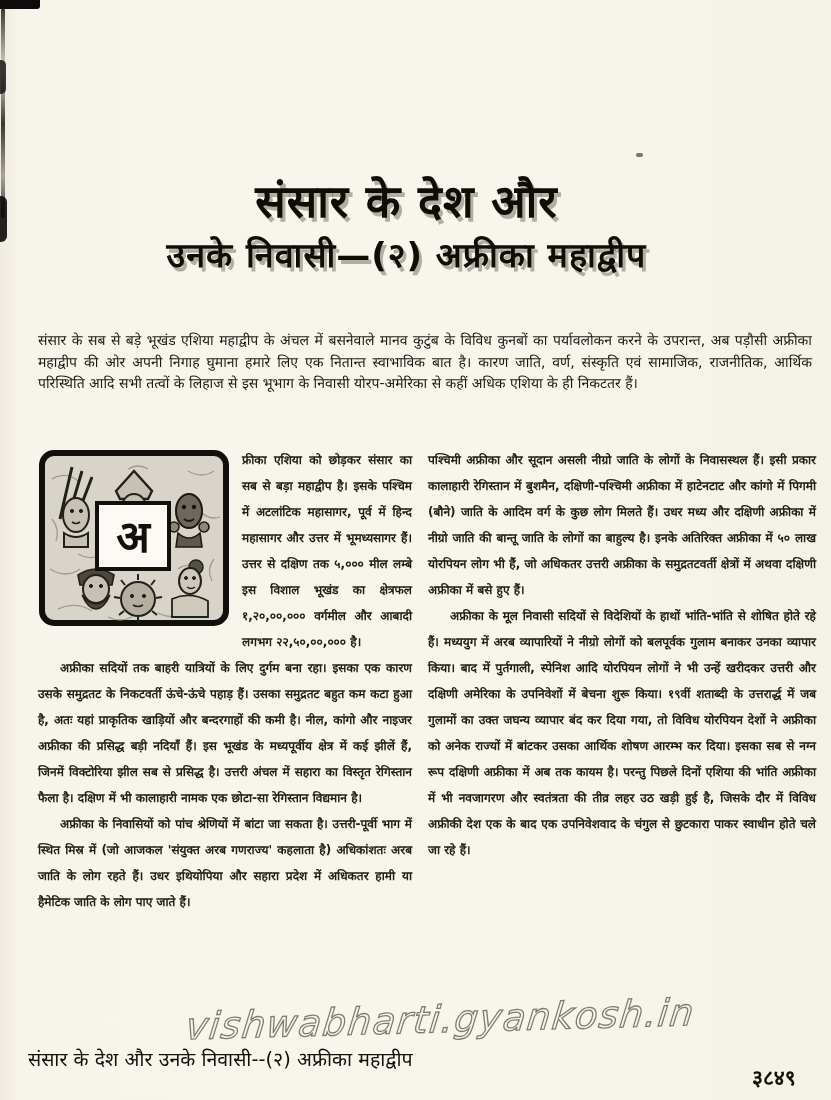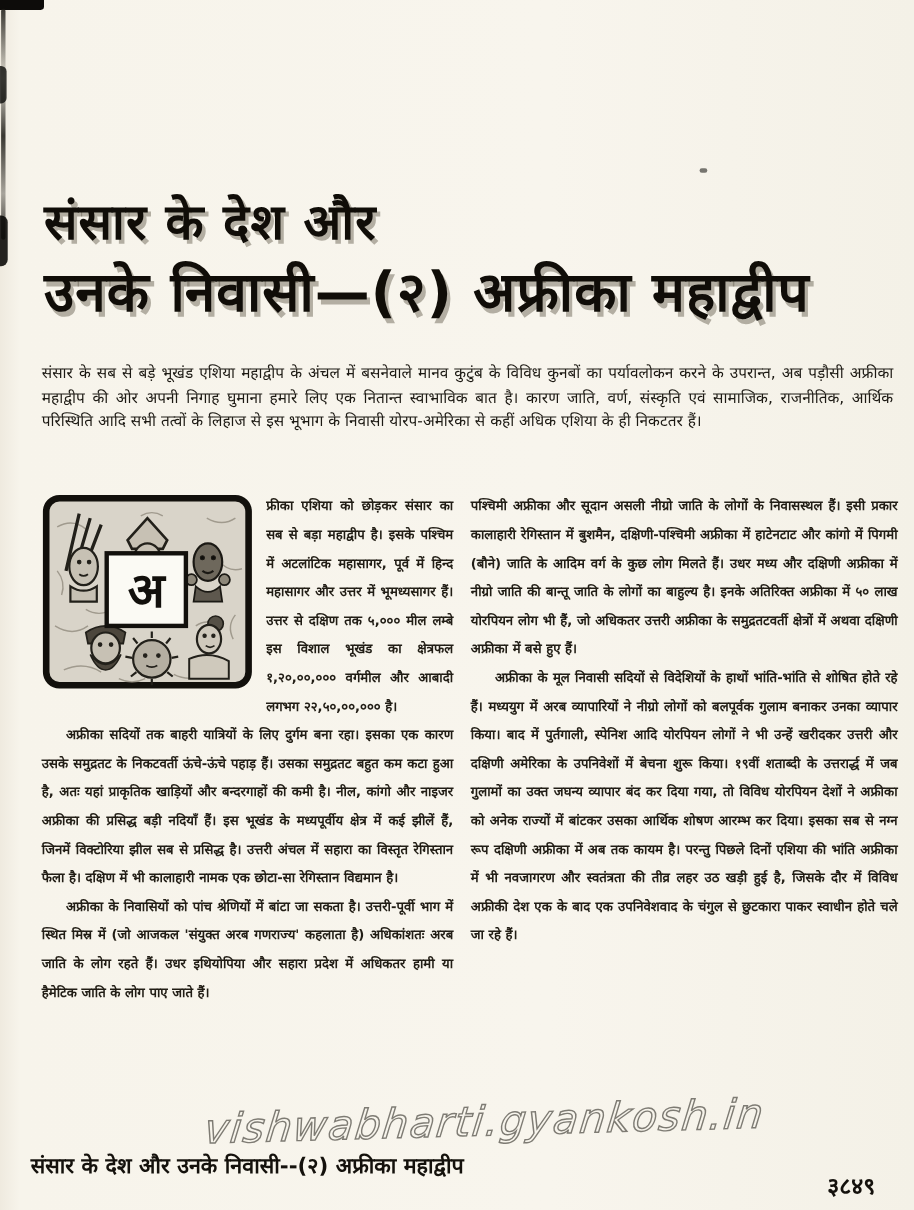--- a/index.html
+++ b/index.html
@@ -13,28 +13,28 @@
     background:linear-gradient(90deg,#efeadf 0,#f7f4eb 18px,#f8f5ed 60%,#f4f1e7 100%);}
   
   .artifact{position:absolute;background:#0d0c0a;}
   .a-top{left:0;top:0;width:40px;height:9px;border-radius:0 0 3px 0;}
   .a-strip{left:1px;top:8px;width:4px;height:210px;opacity:.85;border-radius:2px;
     background:linear-gradient(#1a1813 0%,#55503f22 30%,#1a1813 55%,#1a181366 80%,#1a1813 100%);}
   .a-blob1{left:0;top:196px;width:7px;height:46px;border-radius:0 6px 6px 0;opacity:.9;}
   .a-blob2{left:0;top:60px;width:6px;height:34px;border-radius:0 5px 5px 0;opacity:.8;}
   .a-speck{left:636px;top:153px;width:7px;height:4px;border-radius:2px;opacity:.55;}
 
-  .title-block{position:absolute;right:58px;left:40px;top:172px;text-align:left;}
+  .title-block{position:absolute;right:58px;left:40px;top:172px;text-align:center;}
   .title-line{
     font-weight:bold;color:#100d08;letter-spacing:1px;
     text-shadow:3px 4px 0 rgba(95,88,74,.45);
     line-height:1.35;
   }
   .title-line.l1{font-size:45px;}
-  .title-line.l2{font-size:50px;}
+  .title-line.l2{font-size:34px;}
 
   .intro{
     position:absolute;left:38px;top:330px;width:774px;
     font-size:14px;line-height:21.6px;text-align:justify;
     font-weight:500;color:#1c1913;
   }
 
   .columns{position:absolute;left:38px;top:447px;width:778px;display:flex;gap:16px;}
   .col{text-align:justify;font-weight:600;color:#211d15;}
   .col.left{width:374px;}
@@ -47,21 +47,21 @@
 
   .watermark{
     position:absolute;left:186px;top:998px;width:520px;
     font-size:37px;font-style:italic;letter-spacing:1.5px;
     transform:rotate(-1.6deg) skewX(-8deg);
     color:transparent;-webkit-text-stroke:1.3px rgba(95,92,85,.8);
     white-space:nowrap;pointer-events:none;
   }
 
   .footer-title{
-    position:absolute;left:28px;top:1045px;font-size:19.5px;font-weight:700;color:#14110c;
+    position:absolute;left:28px;top:1045px;font-size:19.5px;font-weight:400;color:#14110c;
   }
   .page-number{
     position:absolute;left:752px;top:1055px;font-size:21px;font-weight:600;color:#14110c;margin-top:8px;
   }
 </style>
 </head>
 <body>
 
 <div class="page">
 

